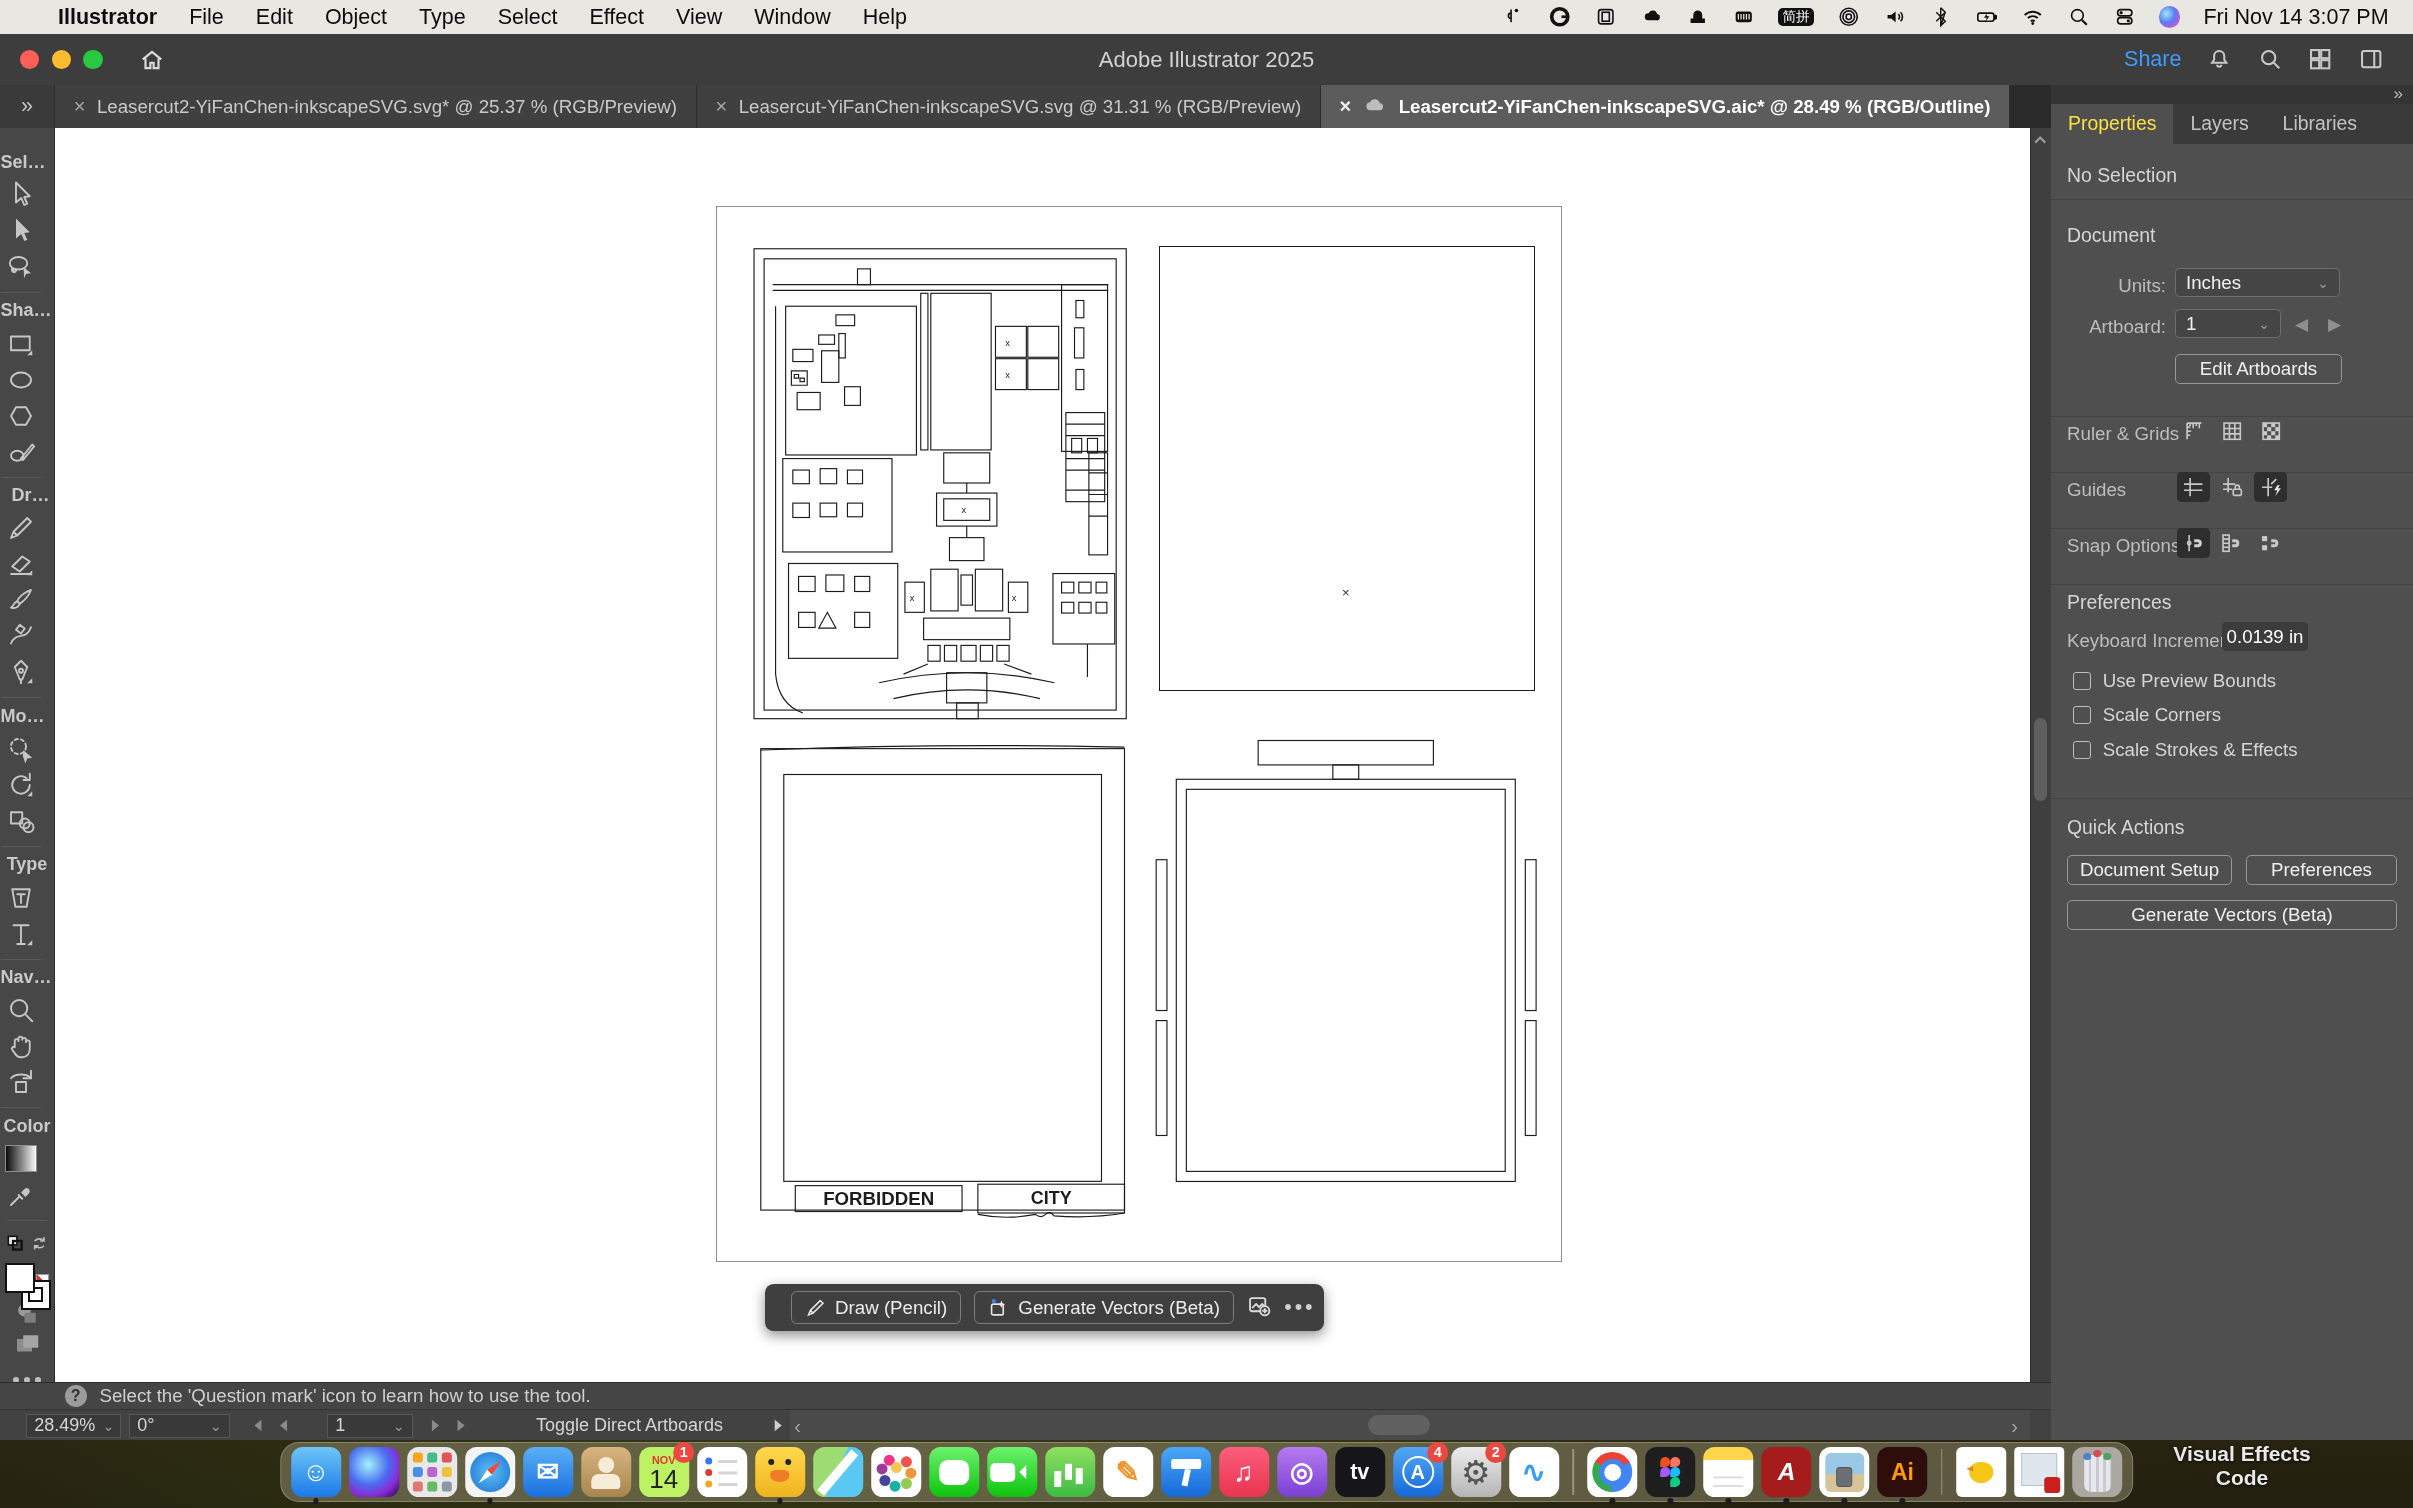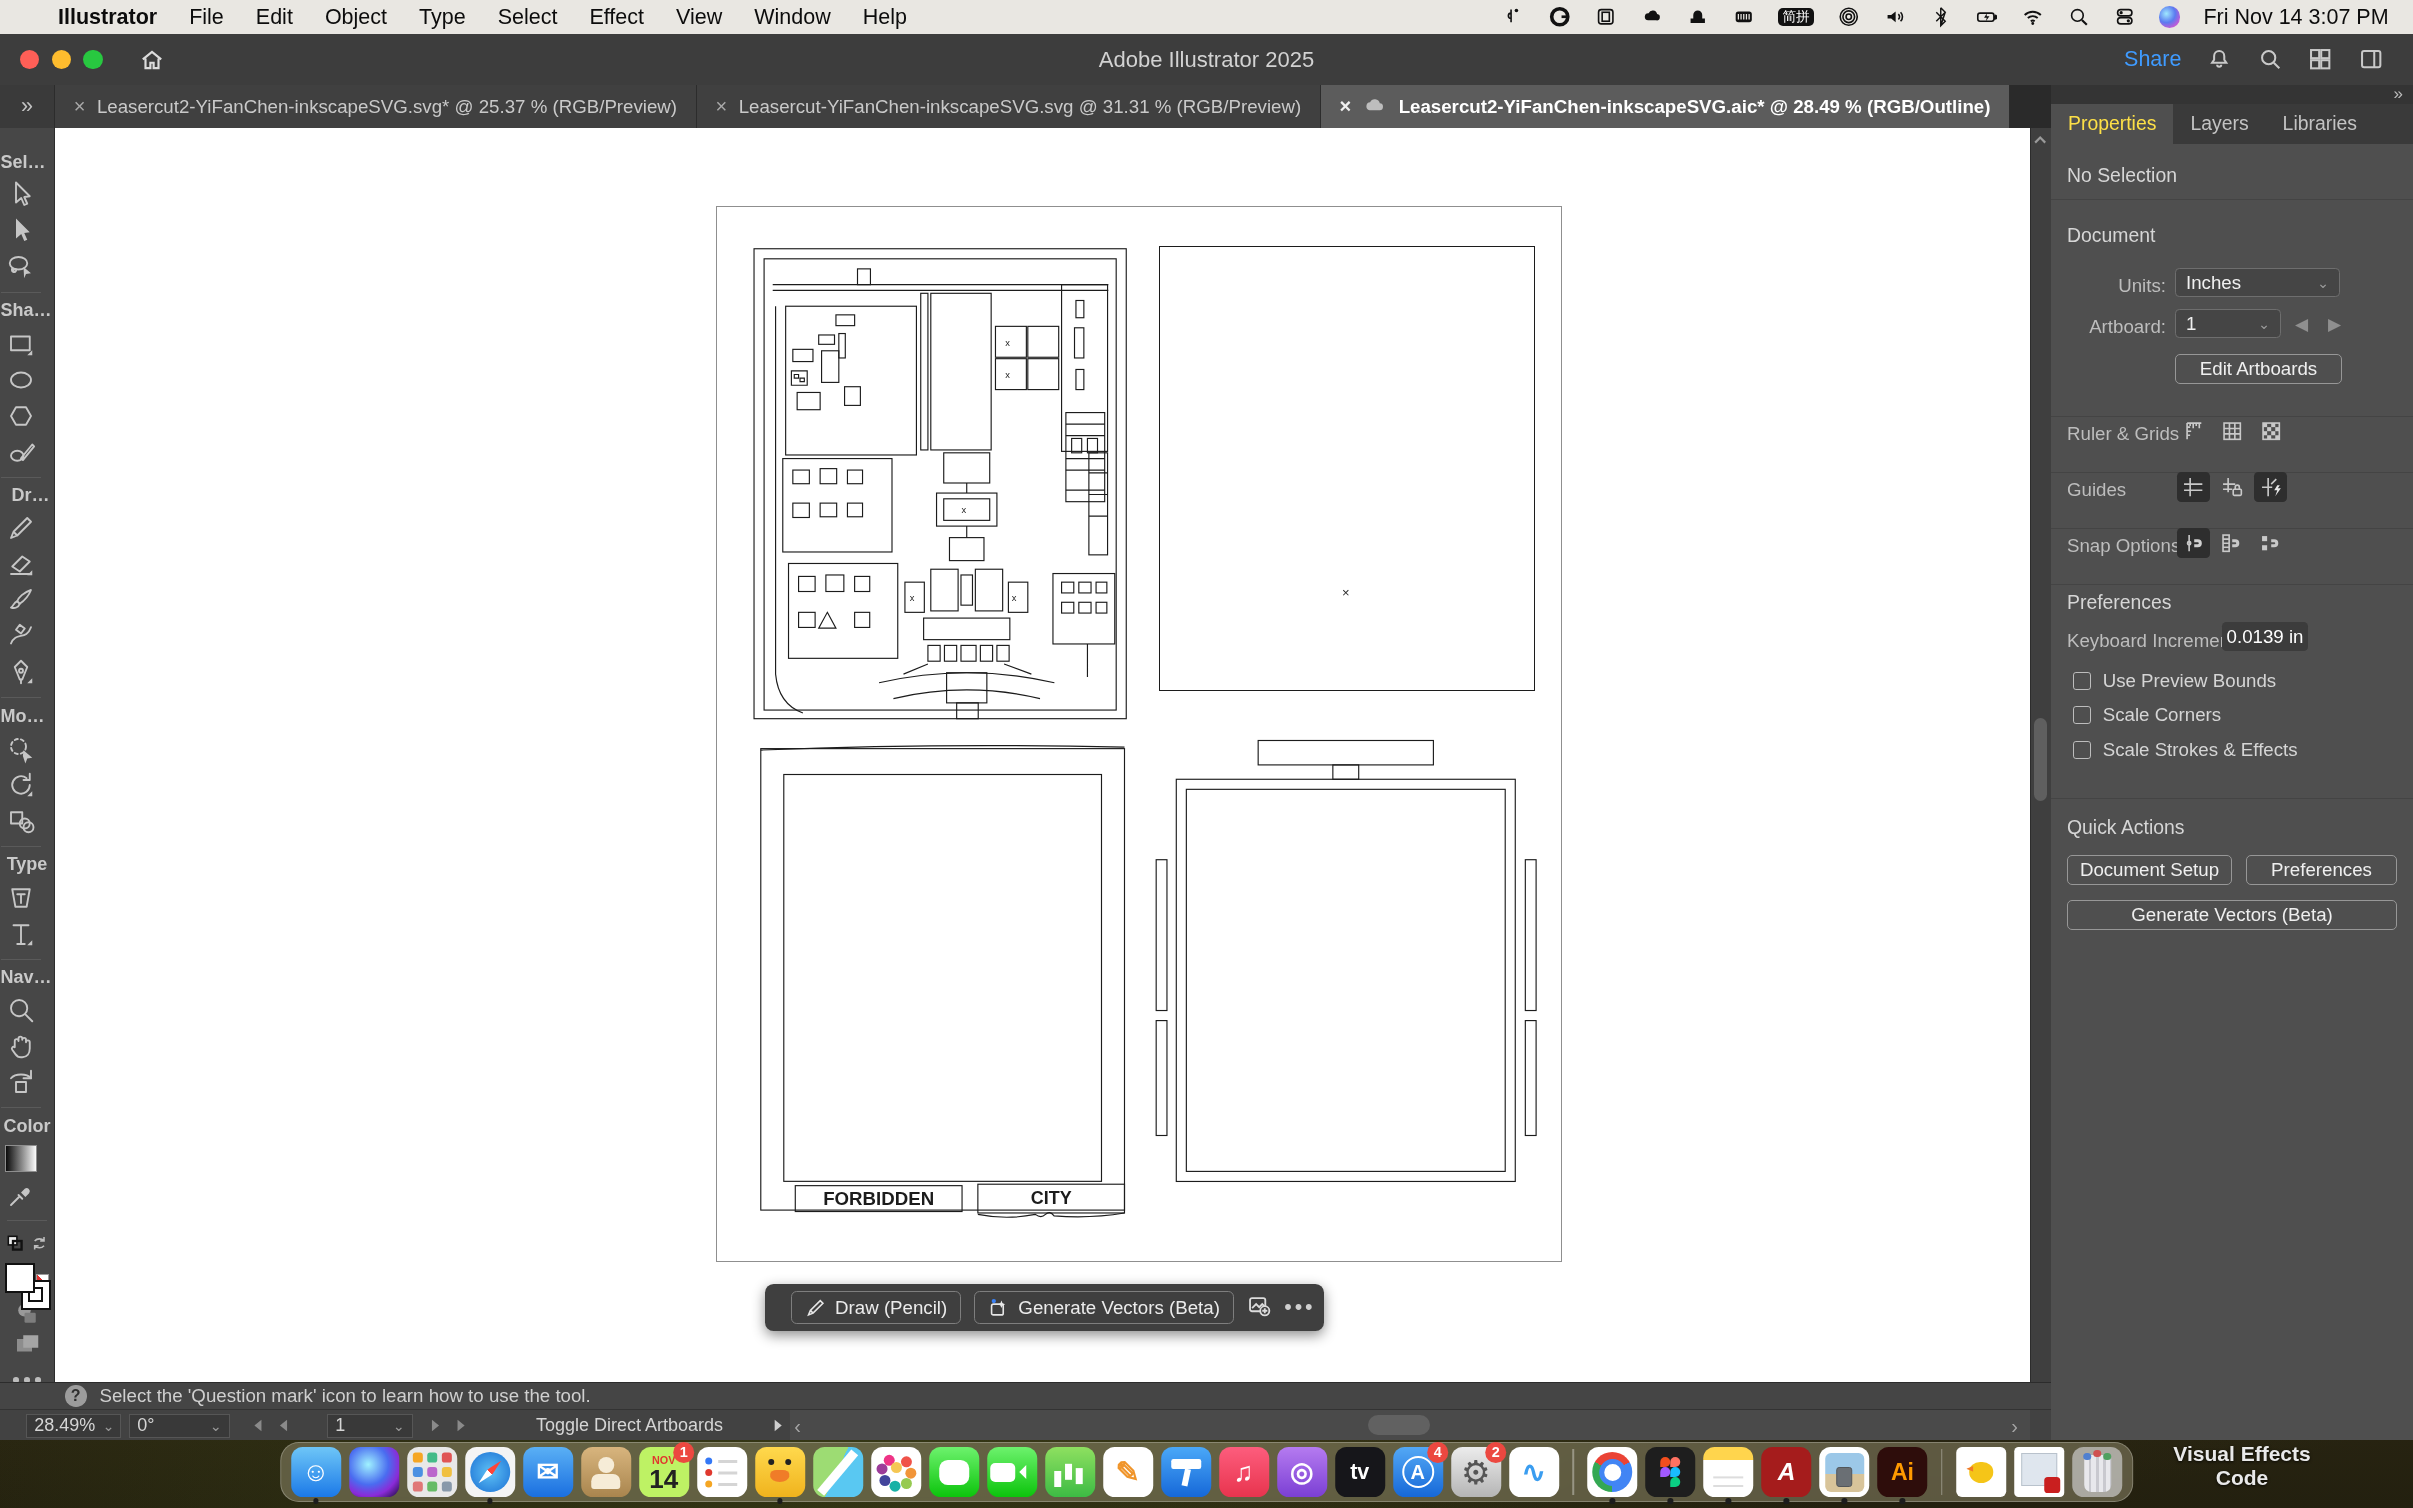--- a/index.html
+++ b/index.html
@@ -180,21 +180,21 @@
     background:radial-gradient(circle,#5ec1f5,#1a6fd4)}
   .dk-safari::after{content:"";position:absolute;width:7.2px;height:32px;
     background:linear-gradient(180deg,#ff4438 50%,#fff 50%);transform:rotate(45deg);
     clip-path:polygon(50% 0,100% 50%,50% 100%,0 50%)}
   .dk-mail{background:linear-gradient(180deg,#5ab0f5,#1a6fe0)}
   .dk-contacts{background:linear-gradient(180deg,#d8b57e,#a9854e)}
   .dk-contacts::before{content:"";position:absolute;top:10px;width:16px;height:16px;border-radius:50%;background:#f6ecd7}
   .dk-contacts::after{content:"";position:absolute;bottom:8.6px;width:29px;height:14.4px;border-radius:7.2px 7.2px 2.9px 2.9px;background:#f6ecd7}
   .dk-calendar{background:#bef264;flex-direction:column}
   .cal-top{color:#e0382e;font-size:10.8px;font-weight:bold;line-height:1;margin-top:4.3px}
-  .cal-num{color:#222;font-size:26px;font-weight:bold;line-height:1.05}
+  .cal-num{color:#222;font-size:26px;font-weight:normal;line-height:1.05}
   .dk-reminders{background:#fff}
   .dk-reminders::before{content:"";width:7.2px;height:7.2px;border-radius:50%;background:#3478f6;
     box-shadow:0 11.5px 0 #e0382e,0 23px 0 #f5a623;transform:translate(-13px,-11.5px)}
   .dk-reminders::after{content:"";position:absolute;left:21.5px;top:13px;width:18.7px;height:2.9px;background:#d5d5d5;
     box-shadow:0 11.5px 0 #d5d5d5,0 23px 0 #d5d5d5}
   .dk-cyberduck{background:linear-gradient(180deg,#ffd94d,#f0b31d)}
   .dk-cyberduck::before{content:"";position:absolute;top:11.5px;left:13px;width:6.5px;height:6.5px;border-radius:50%;
     background:#222;box-shadow:17px 0 0 #222}
   .dk-cyberduck::after{content:"";position:absolute;top:23px;width:18.7px;height:11.5px;border-radius:40% 40% 60% 60%;background:#f07c28}
   .dk-maps{background:linear-gradient(115deg,#9ddc73 48%,#59c8f2 48%)}

